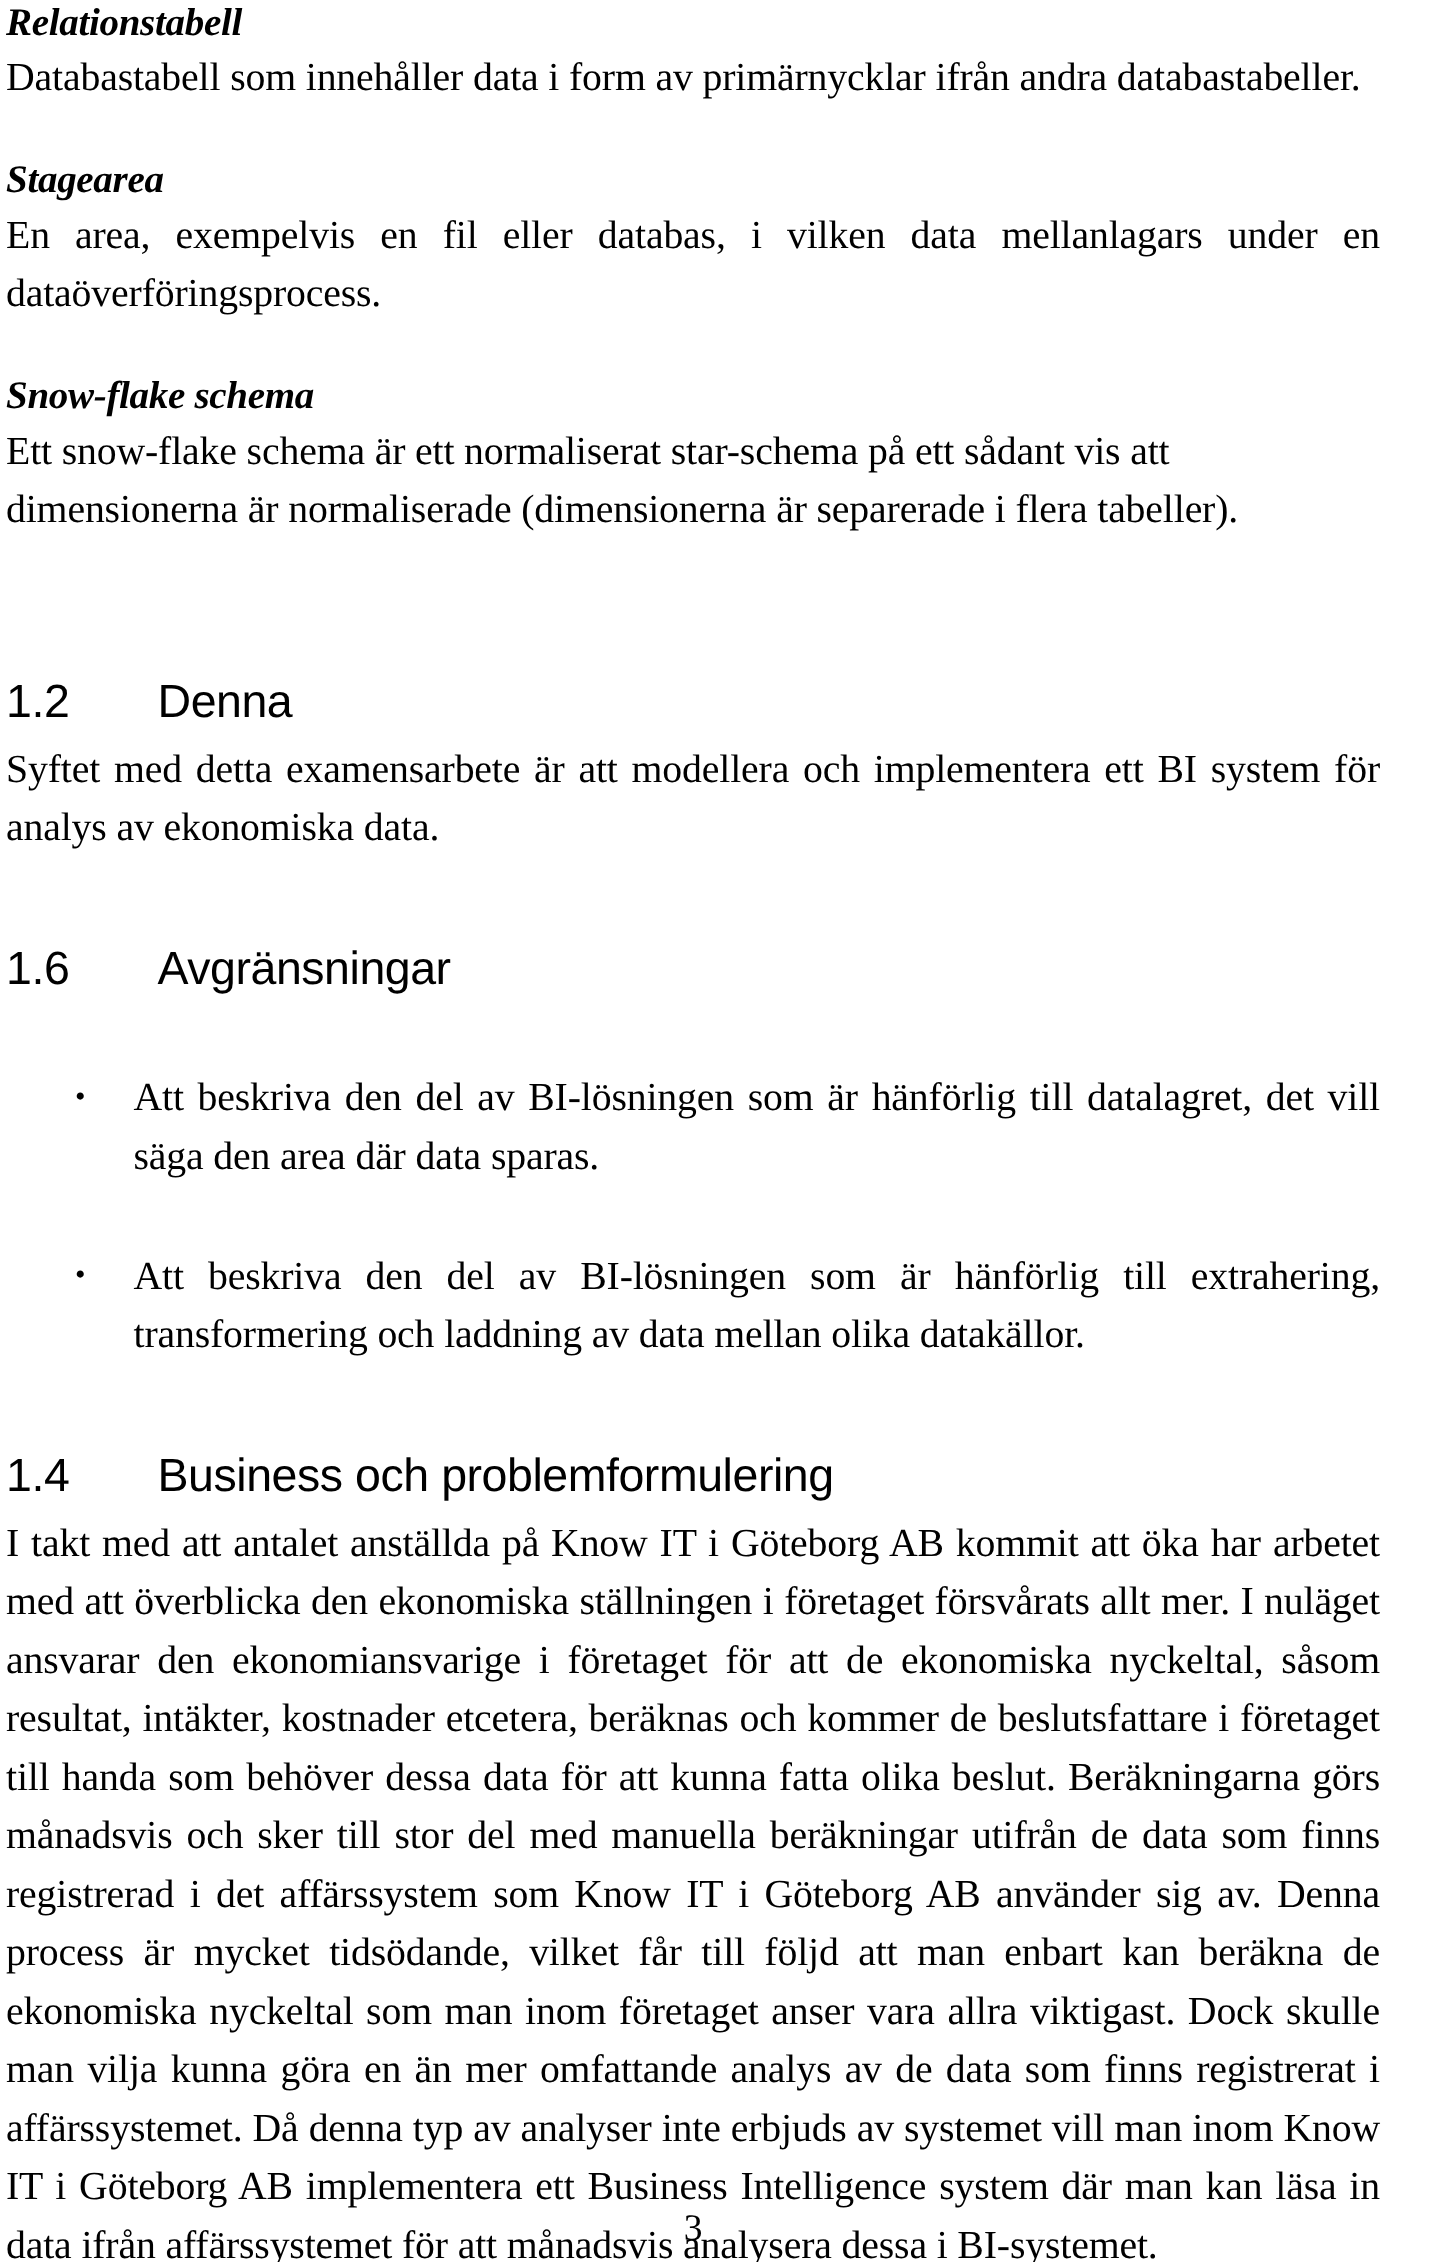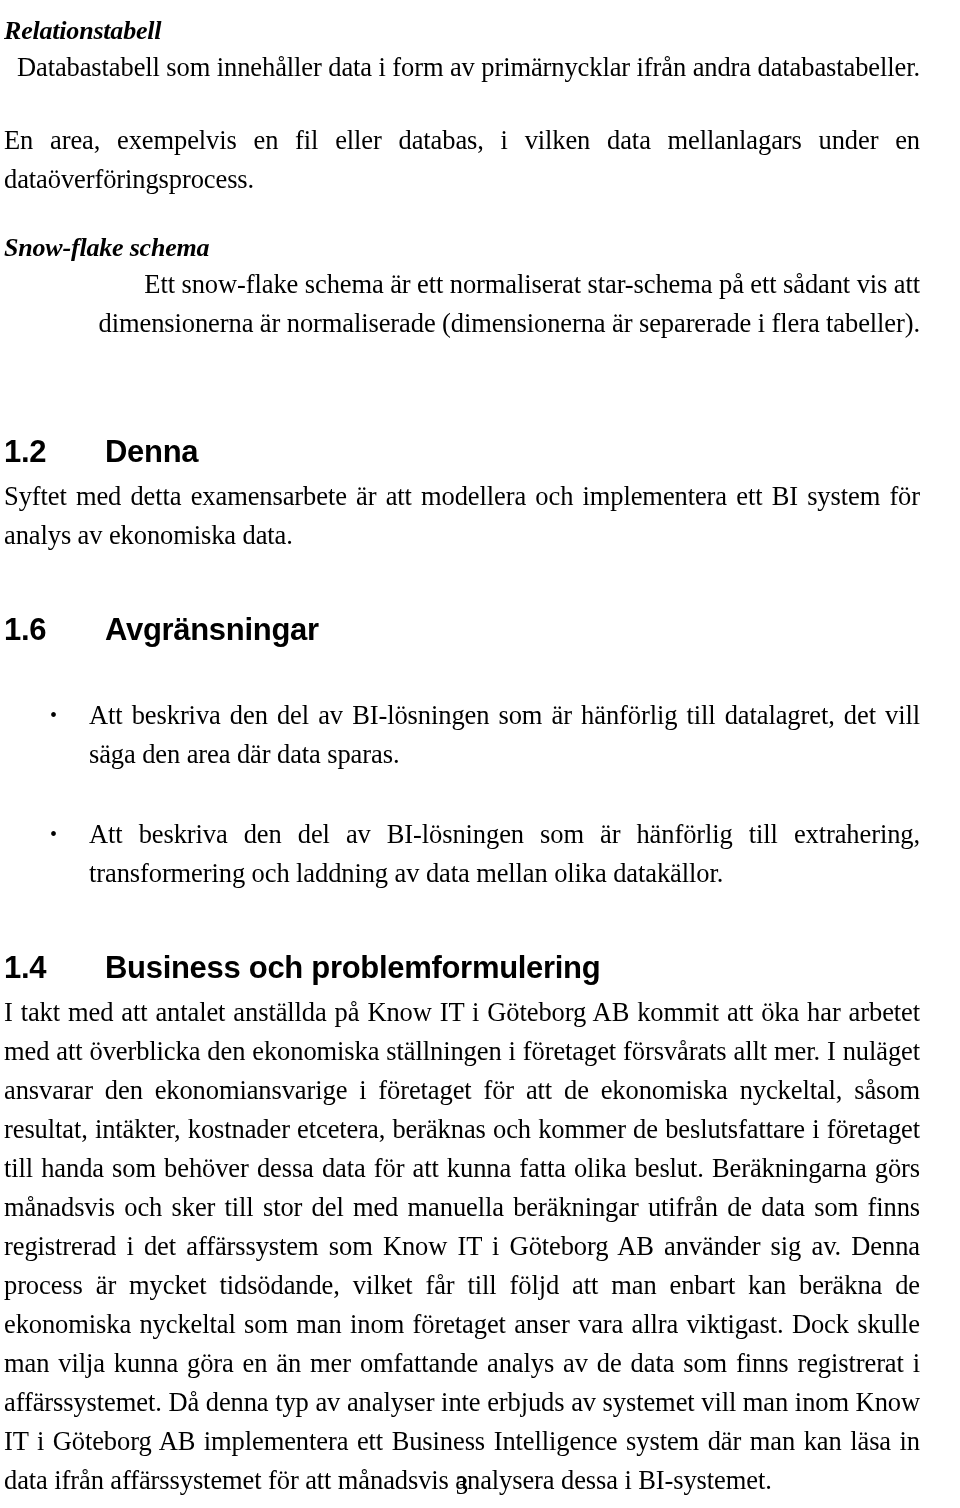--- a/index.html
+++ b/index.html
@@ -16,21 +16,21 @@
     font-family: "Liberation Serif", "DejaVu Serif", serif;
     color: #000000;
     -webkit-font-smoothing: antialiased;
   }
 
   .page {
     position: relative;
     width: 924px;
     height: 1508px;
     box-sizing: border-box;
-    padding: 16px 4px 0 4px;
+    padding: 0 4px 0 4px;
   }
 
   
   .glossary-term {
     font-family: "Liberation Serif", "DejaVu Serif", serif;
     font-weight: bold;
     font-style: italic;
     font-size: 26px;
     line-height: 30px;
     margin: 0 0 2px 0;
@@ -40,30 +40,30 @@
   .body-text {
     font-family: "Liberation Serif", "DejaVu Serif", serif;
     font-size: 26.5px;
     line-height: 39px;
     margin: 0;
     text-align: justify;
     text-justify: inter-word;
     letter-spacing: -0.1px;
   }
   .body-text.nojust {
-    text-align: right;
+    text-align: left;
   }
 
   .gap-term { height: 34px; }
   .gap-sec  { height: 56px; }
 
   
   .section-heading {
     font-family: "Liberation Sans", "DejaVu Sans", sans-serif;
-    font-weight: bold;
+    font-weight: normal;
     font-size: 31px;
     line-height: 38px;
     margin: 0 0 6px 0;
     display: flex;
     align-items: baseline;
     letter-spacing: -0.3px;
     justify-content: flex-end;
   }
   .section-heading .sec-num {
     width: 101px;
@@ -116,20 +116,21 @@
 <div class="page">
 
   <div>
     <p class="glossary-term">Relationstabell</p>
     <p class="body-text nojust">Databastabell som innehåller data i form av primärnycklar ifrån andra databastabeller.</p>
   </div>
 
   <div class="gap-term"></div>
 
   <div>
+    <p class="glossary-term">Stagearea</p>
     <p class="body-text">En area, exempelvis en fil eller databas, i vilken data mellanlagars under en dataöverföringsprocess.</p>
   </div>
 
   <div class="gap-term"></div>
 
   <div>
     <p class="glossary-term">Snow-flake schema</p>
     <p class="body-text nojust">Ett snow-flake schema är ett normaliserat star-schema på ett sådant vis att dimensionerna är normaliserade (dimensionerna är separerade i flera tabeller).</p>
   </div>
 

